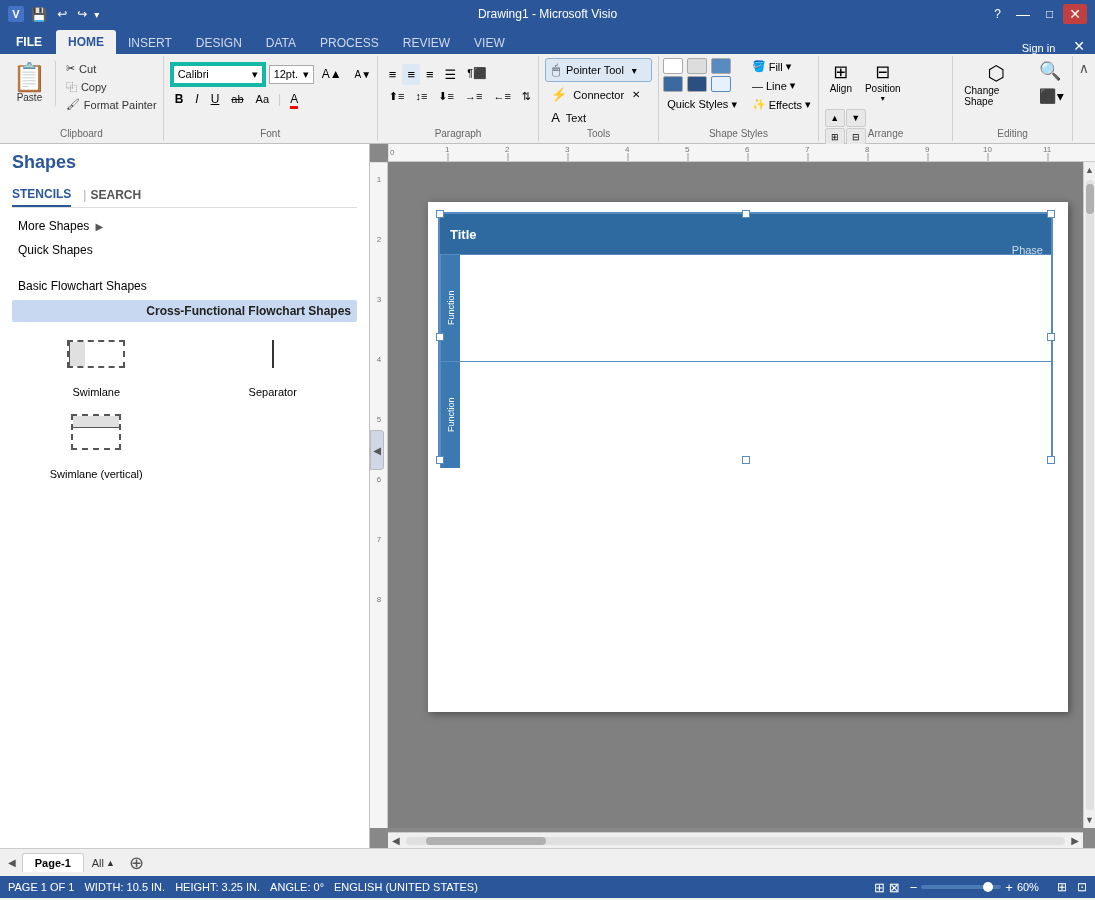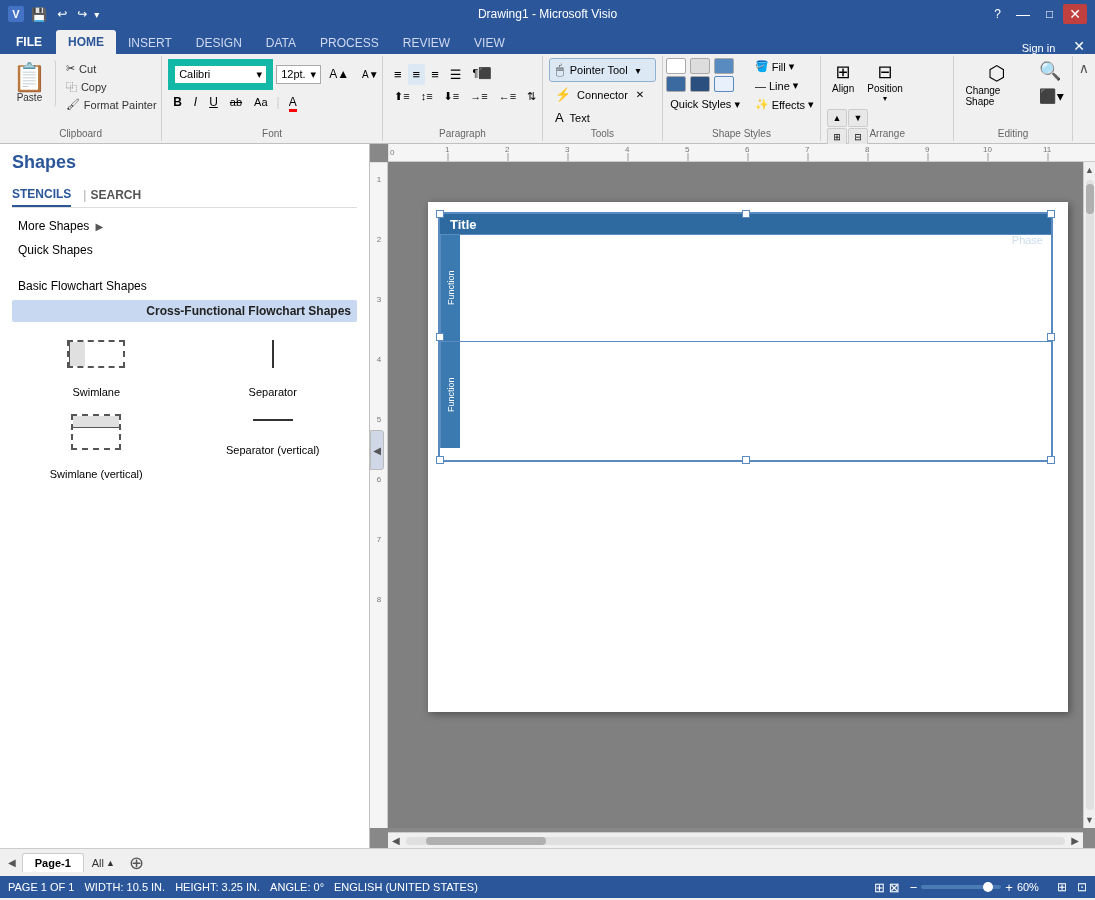--- a/index.html
+++ b/index.html
@@ -282,21 +282,21 @@
         <span>🖌</span>
         <span>Format Painter</span>
       </div>
     </div>
     <div class="ribbon-group-label">Clipboard</div>
   </div>
 
   <div class="ribbon-group" style="min-width:160px;padding-bottom:16px;align-items:flex-start;">
     <div class="ribbon-group-content" style="flex-direction:column;align-items:flex-start;gap:3px;padding-bottom:14px;width:100%;">
       <div style="display:flex;gap:3px;align-items:center;">
-        <div style="border:7px solid #14b8a6;padding:2px 4px;background:white;font-size:11px;width:105px;display:flex;align-items:center;justify-content:space-between;cursor:pointer;">
+        <div style="border:4px solid #14b8a6;padding:2px 4px;background:white;font-size:11px;width:96px;display:flex;align-items:center;justify-content:space-between;cursor:pointer;">
           <span>Calibri</span>
           <span>▾</span>
         </div>
         <div style="border:1px solid #aaa;padding:2px 4px;background:white;font-size:11px;width:45px;display:flex;align-items:center;justify-content:space-between;cursor:pointer;">
           <span>12pt.</span>
           <span>▾</span>
         </div>
         <div class="fmt-btn">A▲</div>
         <div class="fmt-btn" style="font-size:10px;">A▼</div>
       </div>
@@ -479,26 +479,20 @@
         </div>
 
         <div class="shape-item">
           <div style="width:50px;height:36px;border:2px dashed #555;display:flex;flex-direction:column;align-items:stretch;">
             <div style="height:12px;background:#e0e0e0;border-bottom:1px solid #555;display:flex;align-items:center;justify-content:center;font-size:8px;"></div>
             <div style="flex:1;"></div>
           </div>
           <span>Swimlane (vertical)</span>
         </div>
 
-        <div class="shape-item">
-          <div style="width:40px;height:12px;display:flex;align-items:center;justify-content:center;">
-            <div style="width:40px;height:2px;background:#333;"></div>
-          </div>
-          <span>Separator (vertical)</span>
-        </div>
       </div>
 
     </div>
   </div>
 
   <div id="collapse-btn">◀</div>
 
   <div id="canvas-area" style="position:relative;flex:1;background:#888;overflow:hidden;">
 
     <div id="ruler-top" style="height:18px;background:#f0f0f0;border-bottom:1px solid #ccc;margin-left:18px;position:relative;overflow:hidden;">
@@ -557,21 +551,21 @@
 
           <div style="position:absolute;top:-4px;left:-4px;width:8px;height:8px;background:white;border:1px solid #5a8bc0;z-index:10;"></div>
           <div style="position:absolute;top:-4px;left:50%;transform:translateX(-50%);width:8px;height:8px;background:white;border:1px solid #5a8bc0;z-index:10;cursor:n-resize;"></div>
           <div style="position:absolute;top:-4px;right:-4px;width:8px;height:8px;background:white;border:1px solid #5a8bc0;z-index:10;"></div>
           <div style="position:absolute;top:50%;left:-4px;transform:translateY(-50%);width:8px;height:8px;background:white;border:1px solid #5a8bc0;z-index:10;"></div>
           <div style="position:absolute;top:50%;right:-4px;transform:translateY(-50%);width:8px;height:8px;background:white;border:1px solid #5a8bc0;z-index:10;cursor:e-resize;"></div>
           <div style="position:absolute;bottom:-4px;left:-4px;width:8px;height:8px;background:white;border:1px solid #5a8bc0;z-index:10;"></div>
           <div style="position:absolute;bottom:-4px;left:50%;transform:translateX(-50%);width:8px;height:8px;background:white;border:1px solid #5a8bc0;z-index:10;cursor:s-resize;"></div>
           <div style="position:absolute;bottom:-4px;right:-4px;width:8px;height:8px;background:white;border:1px solid #5a8bc0;z-index:10;"></div>
 
-          <div style="height:20px;background:#2e6aa0;display:flex;align-items:center;padding:0 10px;position:relative;">
+          <div style="height:40px;background:#2e6aa0;display:flex;align-items:center;padding:0 10px;position:relative;">
             <span style="color:white;font-size:13px;font-weight:bold;">Title</span>
             <span style="position:absolute;right:8px;font-size:11px;color:#cde;margin-top:32px;">Phase</span>
           </div>
 
           <div style="display:flex;height:107px;border-top:1px solid #5a8bc0;">
             <div style="width:20px;background:#3a7ab0;display:flex;align-items:center;justify-content:center;color:white;font-size:9px;writing-mode:vertical-rl;transform:rotate(180deg);border-right:1px solid #5a8bc0;flex-shrink:0;">
               <span>Function</span>
             </div>
             <div style="flex:1;background:white;"></div>
           </div>

